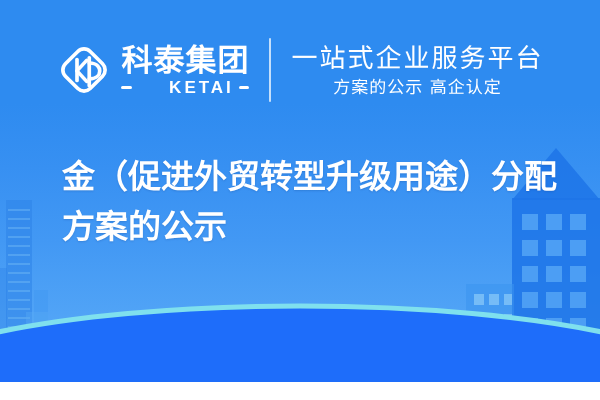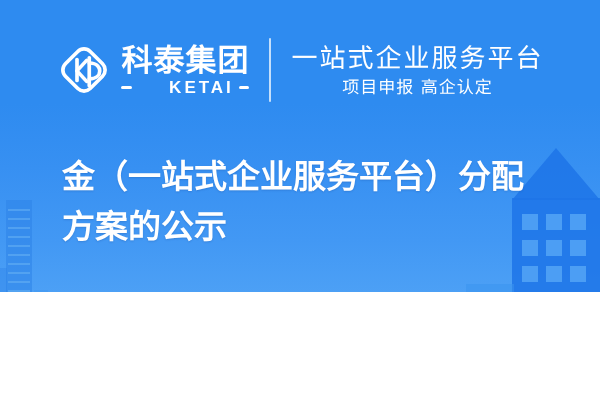--- a/index.html
+++ b/index.html
@@ -4,21 +4,21 @@
 <title>banner</title>
 <style>
   html, body {
     margin: 0;
     padding: 0;
     background: #ffffff;
   }
   #banner {
     position: relative;
     width: 600px;
-    height: 292px;
+    height: 382px;
     overflow: hidden;
     font-family: "Liberation Sans", "DejaVu Sans", sans-serif;
     background: #ec4899;
   }
 
   
   .bg-top {
     position: absolute;
     left: 0; top: 0;
     width: 600px; height: 400px;
@@ -244,22 +244,22 @@
           <span class="logo-en">KETAI</span>
           <span class="logo-rule"></span>
         </div>
       </div>
     </div>
 
     <div class="divider"></div>
 
     <div class="slogan-block">
       <div class="slogan-main">一站式企业服务平台</div>
-      <div class="slogan-sub">项目申报 高企认定</div>
+      <div class="slogan-sub">方案的公示 高企认定</div>
     </div>
   </div>
 
   <div class="title">
-    <div>金（一站式企业服务平台）分配</div>
+    <div>金（促进外贸转型升级用途）分配</div>
     <div>方案的公示</div>
   </div>
 
 </div>
 
 </body></html>

